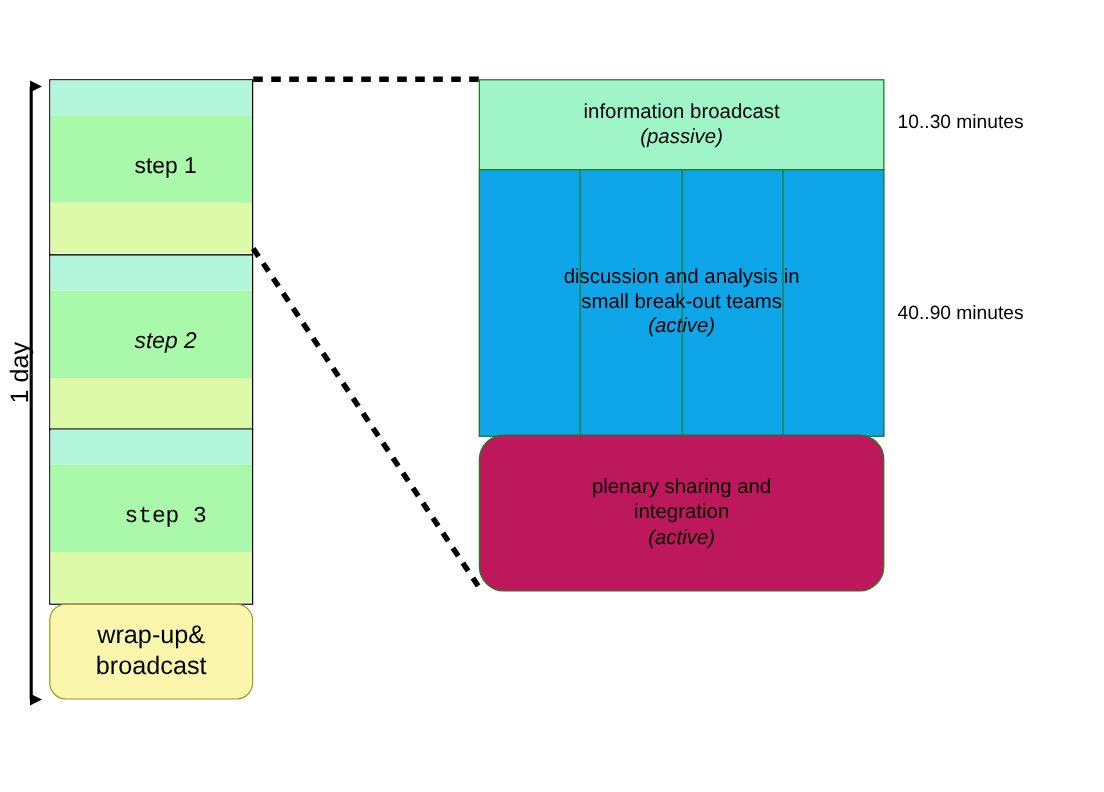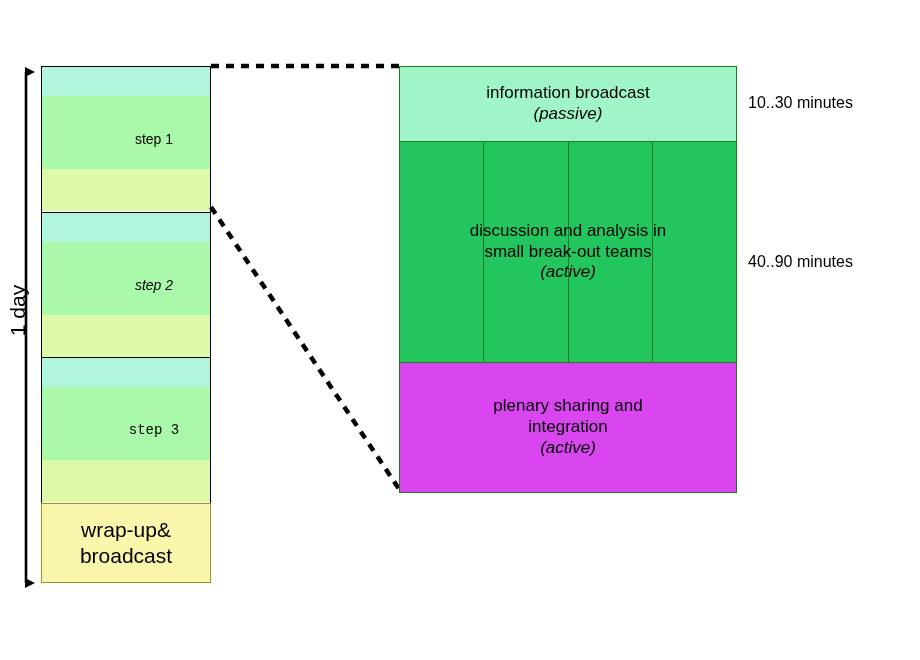--- a/index.html
+++ b/index.html
@@ -68,32 +68,31 @@
     position: absolute;
     left: 0;
     width: 100%;
   }
   .band-a { top: 0;    height: 29px; }
   .band-b { top: 29px; height: 73px; }
   .band-c { top: 102px; height: 42px; }
 
   .step-label {
     position: absolute;
-    left: 0;
+    left: 12px;
     top: 0;
     width: 100%;
     height: 100%;
     display: flex;
     align-items: center;
     justify-content: center;
-    font-size: 14px;
+    font-size: 19px;
     line-height: 1.18;
     text-align: center;
     z-index: 2;
-    padding-left: 28px;
   }
 
   .wrap-block {
     position: relative;
     box-sizing: border-box;
     width: 170px;
     height: 80px;
     margin-top: -1.5px;
     border: 1.5px solid #9a9a20;
     display: flex;
@@ -207,21 +206,21 @@
       <span class="step-label">step 2</span>
     </div>
 
     <div class="step-block" style="border-color: rgb(0, 0, 0); font-family: Liberation Mono, monospace;">
       <span class="band band-a" style="background: rgb(176, 245, 220);"></span>
       <span class="band band-b" style="background: rgb(170, 249, 170);"></span>
       <span class="band band-c" style="background: rgb(220, 250, 168);"></span>
       <span class="step-label">step 3</span>
     </div>
 
-    <div class="wrap-block" style="background: rgb(250, 247, 173); border-color: rgb(154, 154, 32);">
+    <div class="wrap-block" style="background: rgb(250, 247, 173); border-color: rgb(154, 154, 32); border-radius: 14px;">
       <span>
         <span>wrap-up&amp;</span><br>
         <span>broadcast</span>
       </span>
     </div>
   </div>
 
   <svg class="connector-svg" viewBox="0 0 215 450">
     <line x1="11" y1="11" x2="201" y2="11" stroke="#000" stroke-width="4.5" stroke-dasharray="8 7"></line>
     <line x1="11" y1="152" x2="201" y2="437" stroke="#000" stroke-width="4.5" stroke-dasharray="8 7"></line>
@@ -229,35 +228,35 @@
 
   <div class="detail-panel">
 
     <div class="detail-row row-broadcast" style="background: rgb(159, 245, 200); border-color: rgb(29, 122, 29);">
       <span class="detail-text">
         <span>information broadcast</span><br>
         <span class="emph">(passive)</span>
       </span>
     </div>
 
-    <div class="detail-row row-breakout" style="background: #22c55e; border-color: rgb(29, 122, 29);">
+    <div class="detail-row row-breakout" style="background: #0ea5e9; border-color: rgb(29, 122, 29);">
       <span class="subcols">
         <span style="border-right-color: rgb(29, 122, 29);"></span>
         <span style="border-right-color: rgb(29, 122, 29);"></span>
         <span style="border-right-color: rgb(29, 122, 29);"></span>
         <span style="border-right-color: rgb(29, 122, 29);"></span>
       </span>
       <span class="detail-text">
         <span>discussion and analysis in</span><br>
         <span>small break-out teams</span><br>
         <span class="emph">(active)</span>
       </span>
     </div>
 
-    <div class="detail-row row-plenary" style="background: #d946ef; border-color: rgb(29, 122, 29);">
+    <div class="detail-row row-plenary" style="background: #be185d; border-color: rgb(29, 122, 29); border-radius: 21px;">
       <span class="detail-text">
         <span>plenary sharing and</span><br>
         <span>integration</span><br>
         <span class="emph">(active)</span>
       </span>
     </div>
   </div>
 
   <div class="duration dur-1">10..30 minutes</div>
   <div class="duration dur-2">40..90 minutes</div>

